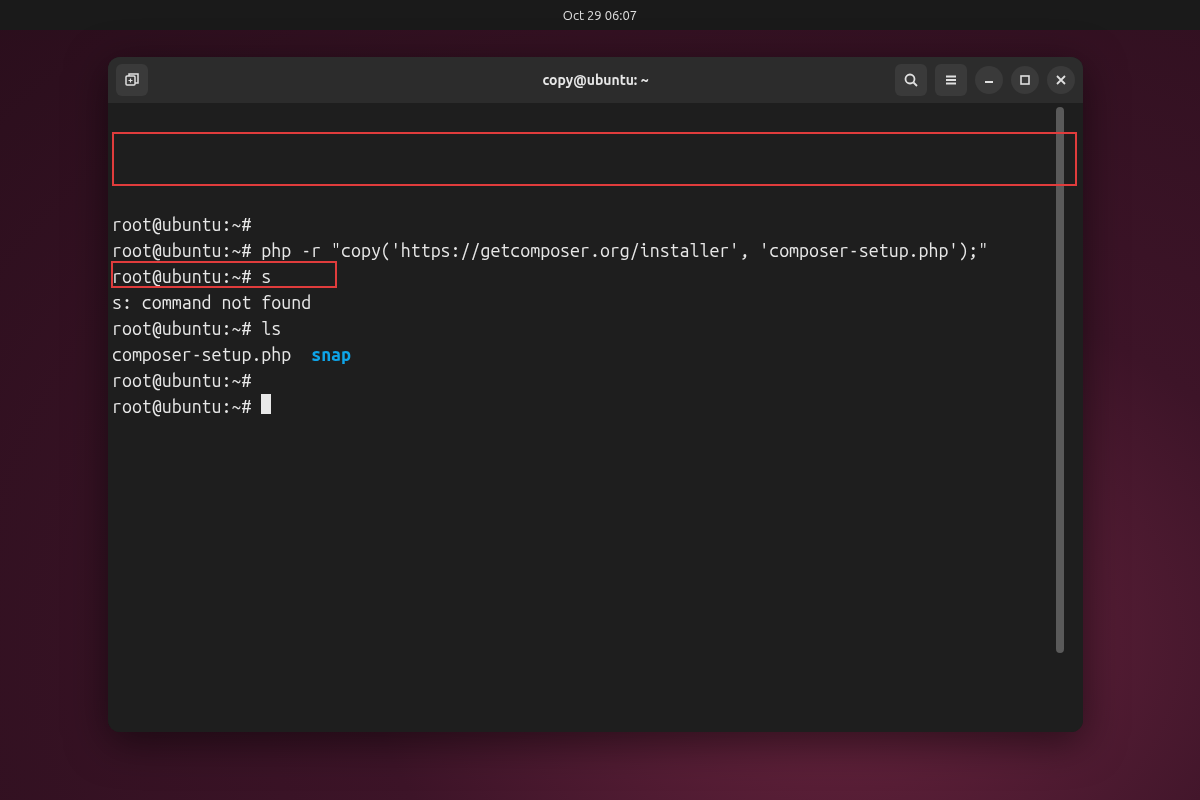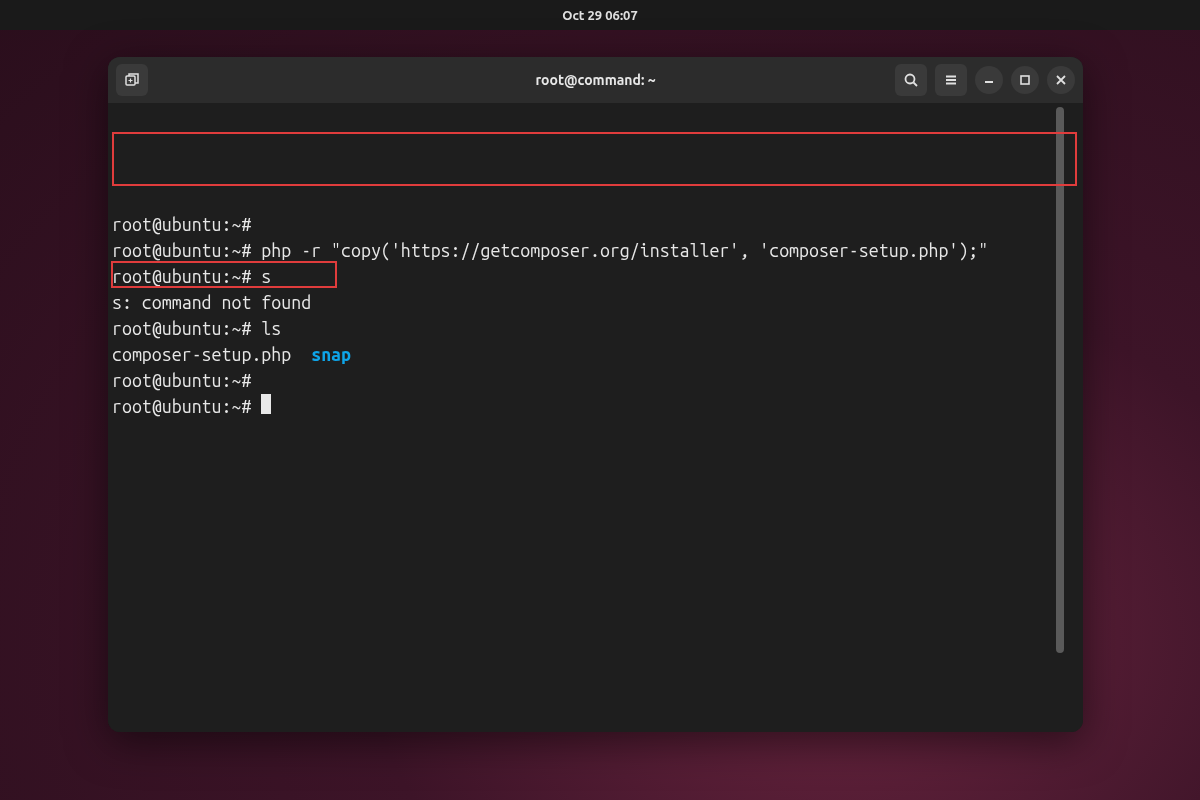--- a/index.html
+++ b/index.html
@@ -12,21 +12,21 @@
       position: relative;
     }
     .topbar {
       height: 30px;
       background: #1a1a1a;
       display: flex;
       align-items: center;
       justify-content: center;
       color: #e0e0e0;
       font-size: 13px;
-      font-weight: 700;
+      font-weight: 400;
     }
     .terminal-window {
       position: absolute;
       left: 108px;
       top: 57px;
       width: 975px;
       height: 675px;
       background: #1e1e1e;
       border-radius: 12px;
       box-shadow: 0 10px 40px rgba(0,0,0,0.5);
@@ -136,21 +136,21 @@
   <div class="titlebar">
     <div class="titlebar-left">
       <div class="title-btn">
         <svg viewBox="0 0 16 16" fill="none" stroke="currentColor" stroke-width="1.5">
           <rect x="2" y="4" width="9" height="9" rx="1"></rect>
           <path d="M5 4 V2 H14 V11 H11"></path>
           <path d="M6.5 6.5 v4 M4.5 8.5 h4" stroke-width="1.2"></path>
         </svg>
       </div>
     </div>
-    <div class="titlebar-center">root@command: ~</div>
+    <div class="titlebar-center">copy@ubuntu: ~</div>
     <div class="titlebar-right">
       <div class="title-btn">
         <svg viewBox="0 0 16 16" fill="none" stroke="currentColor" stroke-width="1.8">
           <circle cx="7" cy="7" r="4.5"></circle>
             <path d="M10.5 10.5 L14 14"></path>
         </svg>
       </div>
       <div class="title-btn">
         <svg viewBox="0 0 16 16" fill="none" stroke="currentColor" stroke-width="1.8">
           <path d="M3 4.5 H13 M3 8 H13 M3 11.5 H13"></path>

